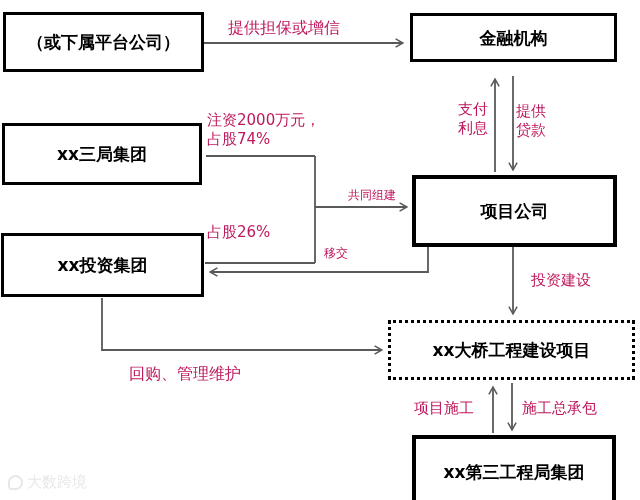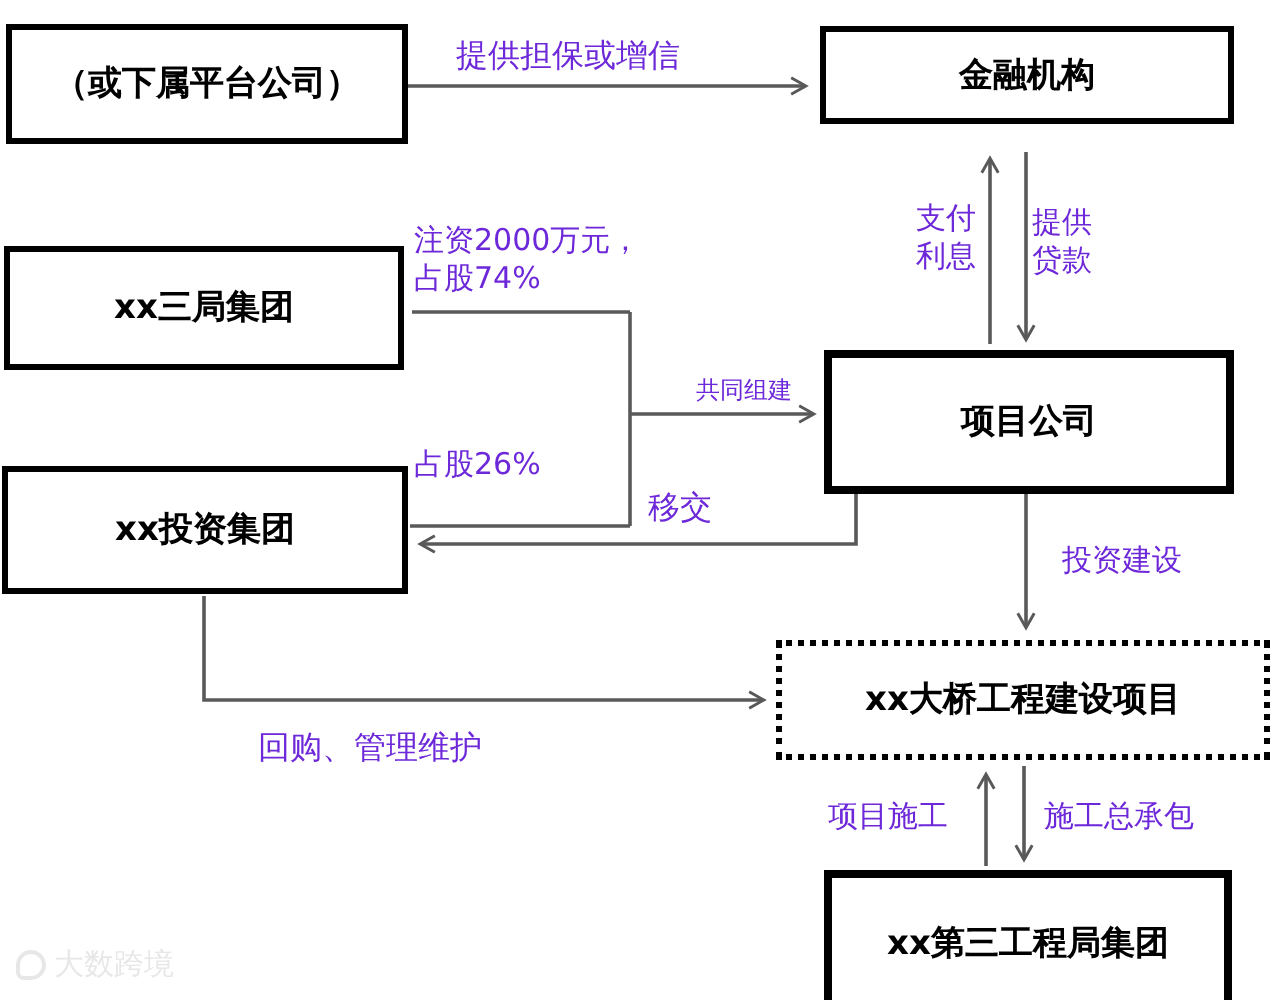--- a/index.html
+++ b/index.html
@@ -17,28 +17,28 @@
     box-sizing:border-box;
   }
   #node-gov{left:3px;top:12px;width:201px;height:60px;}
   #node-fin{left:410px;top:13px;width:207px;height:49px;}
   #node-sanju{left:2px;top:123px;width:200px;height:62px;}
   #node-invest{left:1px;top:233px;width:203px;height:64px;}
   #node-project{left:412px;top:175px;width:205px;height:72px;border-width:4px;}
   #node-bridge{left:388px;top:320px;width:247px;height:60px;border:3px dotted #000;}
   #node-bureau{left:412px;top:435px;width:204px;height:74px;border-width:4px;}
   .elabel{
-    position:absolute;z-index:3;font-size:15px;line-height:19px;color:#6d28d9;
+    position:absolute;z-index:3;font-size:15px;line-height:19px;color:#be185d;
     white-space:nowrap;background:transparent;
   }
   #lbl-guarantee{left:228px;top:18px;font-size:16px;}
   #lbl-inject2000{left:207px;top:111px;}
   #lbl-joint{left:320px;top:186px;font-size:12px;margin-left:28px;}
   #lbl-inject700{left:207px;top:223px;}
-  #lbl-transfer{left:324px;top:244px;font-size:16px;}
+  #lbl-transfer{left:324px;top:244px;font-size:12px;}
   #lbl-payinterest{left:458px;top:100px;}
   #lbl-provideloan{left:516px;top:102px;}
   #lbl-investbuild{left:531px;top:271px;}
   #lbl-buyback{left:129px;top:364px;font-size:16px;}
   #lbl-construction{left:414px;top:399px;}
   #lbl-contract{left:522px;top:399px;}
   .watermark{
     position:absolute;left:8px;top:473px;z-index:4;
     display:flex;align-items:center;gap:4px;
     color:rgba(120,120,120,0.18);font-size:15px;font-weight:normal;

